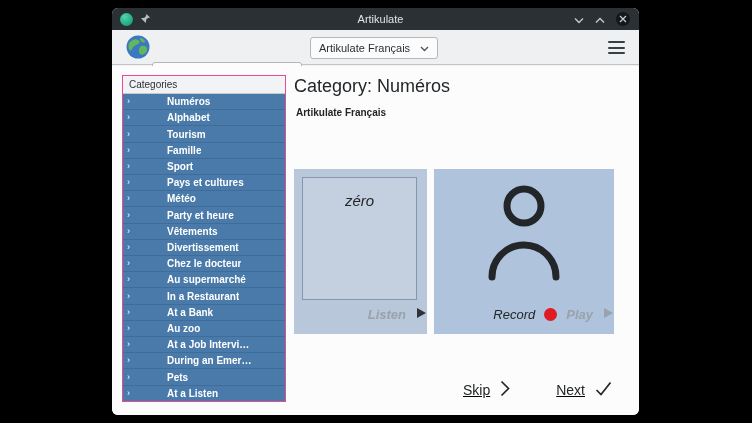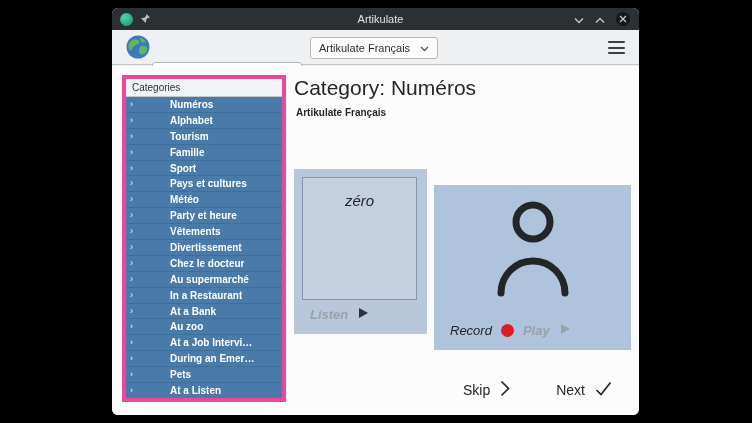--- a/index.html
+++ b/index.html
@@ -40,59 +40,59 @@
   .hamburger { position:absolute; right:14px; top:11px; width:17px; height:13px;
                display:flex; flex-direction:column; justify-content:space-between; }
   .hamburger span { display:block; height:2px; background:#3a3f44; border-radius:1px; }
 
   
   .content { position:absolute; left:0; top:58px; right:0; bottom:0;
              background:#fcfcfc; border-radius:0 0 6px 6px; }
 
   
   .sidebar { position:absolute; left:10px; top:9px; width:164px; bottom:13px;
-             border:4px solid #ec4899; background:#8b5cf6; display:flex;
+             border:1px solid #ec4899; background:#8b5cf6; display:flex;
              flex-direction:column; }
   .sidebar-header { height:18px; background:#f2f3f4; border-bottom:1px solid #c6c8ca;
                     display:flex; align-items:center; padding-left:6px;
                     font-size:10px; color:#2b2f33; }
   .cat-list { flex:1; display:flex; flex-direction:column; }
   .cat-item { flex:1; background:#4a7aa9; border-bottom:1px solid #3e6d9a;
               display:flex; align-items:center; padding-left:4px; gap:5px;
               cursor:default; }
   .cat-item:last-child { border-bottom:none; }
   .cat-chevron { color:#fff; font-size:9px; line-height:1; width:7px; }
   .cat-label { color:#ffffff; font-size:10px; font-weight:bold; white-space:nowrap;
                overflow:hidden;padding-left:28px; }
 
   
-  .page-title { position:absolute; left:182px; top:10px; font-size:21px;
+  .page-title { position:absolute; left:182px; top:10px; font-size:18px;
                 font-weight:400; color:#232629; }
   .page-subtitle { position:absolute; left:184px; top:41px; font-size:10px;
                    font-weight:bold; color:#232629; }
 
   .card { position:absolute; top:103px; height:165px;font-style:italic; }
   .card-phrase { left:182px; width:133px; background:#b9c7db; }
-  .card-record { left:322px; width:197px; background:#b0c3dd;margin-top:16px; }
+  .card-record { left:322px; width:180px; background:#b0c3dd; }
   .phrase-box { position:absolute; left:8px; right:10px; top:8px; height:123px;
                 border:1px solid #8696ae; background:rgba(255,255,255,0.16);
                 display:flex; justify-content:center; }
   .phrase-text { margin-top:14px; font-size:15px; color:#232629; }
-  .card-actions { position:absolute; left:16px; right:0; bottom:11px; display:flex;
-                  align-items:center; justify-content:flex-start; gap:9px; }
+  .card-actions { position:absolute; left:10px; right:0; bottom:11px; display:flex;
+                  align-items:center; justify-content:flex-end; gap:9px; }
   .action-label-disabled { font-size:13px; font-weight:bold; color:#99a2aa; }
   .action-label-active { font-size:13px; color:#232629; }
   .record-dot { width:13px; height:13px; border-radius:50%; background:#e01b24; }
   .person-wrap { position:absolute; left:0; right:0; top:12px; display:flex;
                  justify-content:center; }
 
   
   .bottom-nav { position:absolute; right:27px; bottom:15px; display:flex;
                 align-items:center; gap:46px; }
-  .nav-btn { display:flex; align-items:center; gap:10px; cursor:default; }
+  .nav-btn { display:flex; align-items:center; gap:10px; cursor:default;text-decoration:underline; }
   .nav-btn span { font-size:14px; color:#232629; }
 </style>
 </head>
 <body>
 
 <div class="stage">
   <div class="window">
 
     <div class="titlebar">
       <div class="tb-title">Artikulate</div>

